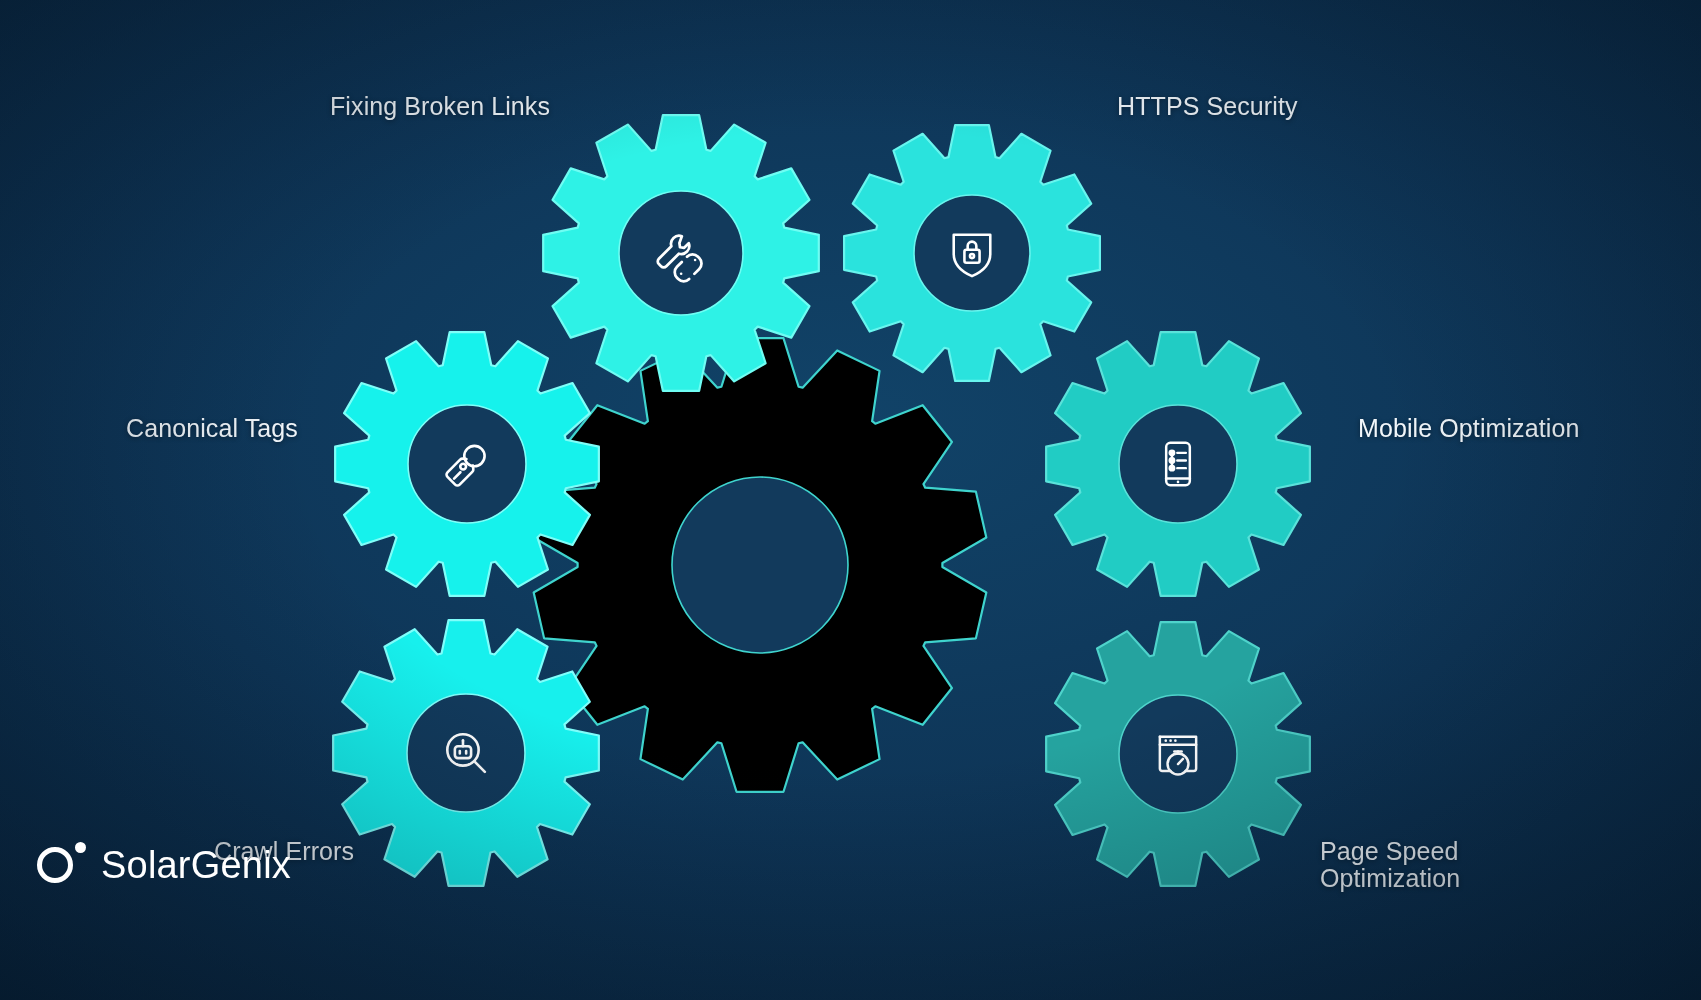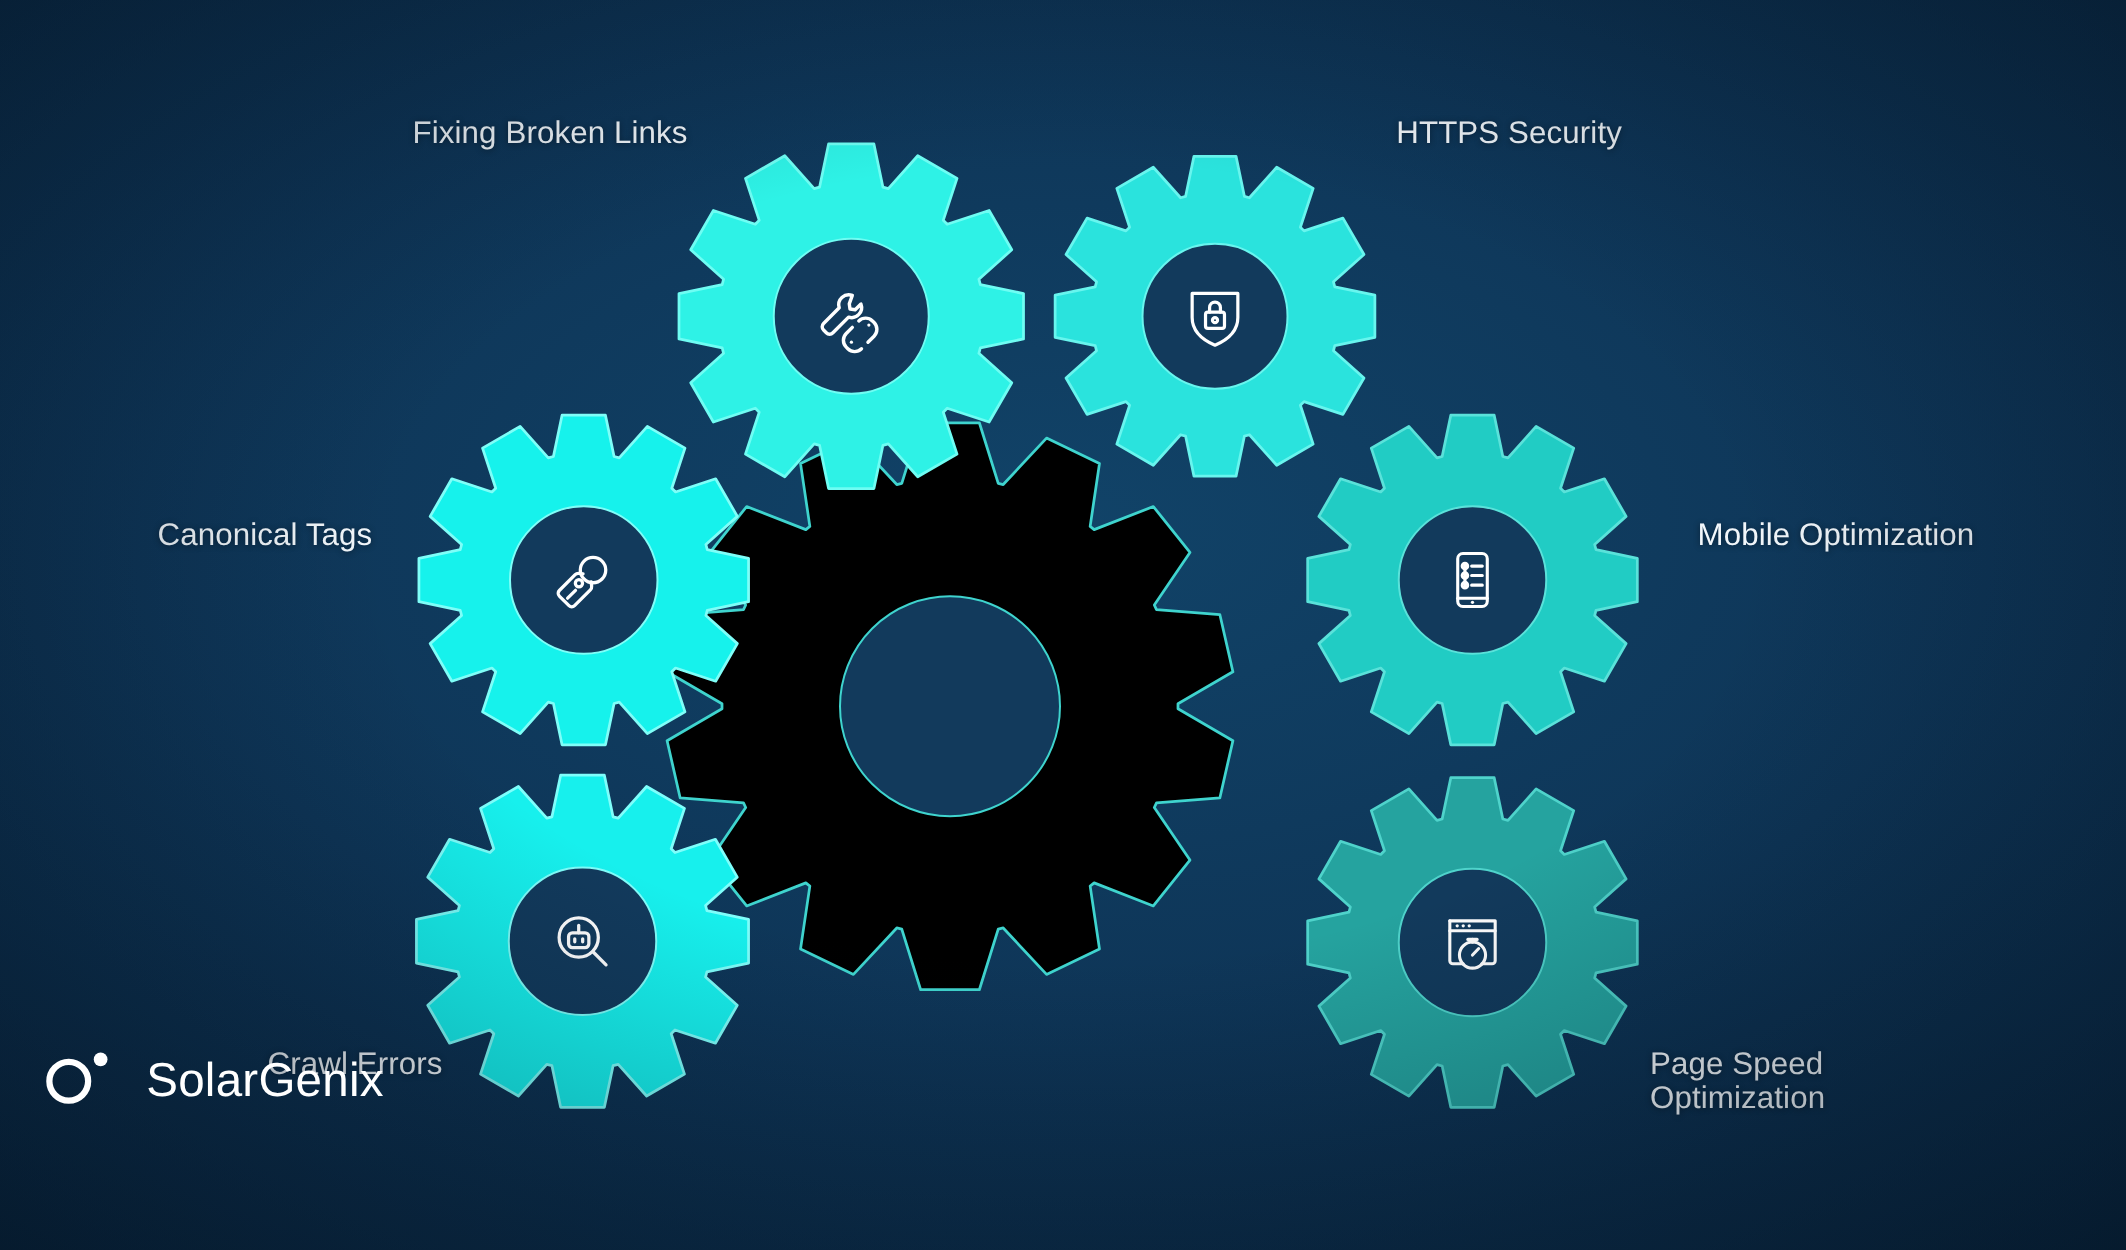--- a/index.html
+++ b/index.html
@@ -51,21 +51,21 @@
     text-shadow: 0 1px 5px rgba(0,0,0,0.45);
   }
   .label.left  { text-align: left; }
   
   #logo {
     position: absolute;
     left: 37px;
     bottom: 110px;
     display: flex;
     align-items: center;
-    gap: 30px;
+    gap: 14px;
   }
   #logo-mark { position: relative; width: 50px; height: 50px; }
   #logo-ring {
     position: absolute;
     left: 0; top: 7px;
     width: 36px; height: 36px;
     border: 5px solid #ffffff;
     border-radius: 50%;
     box-sizing: border-box;
   }

